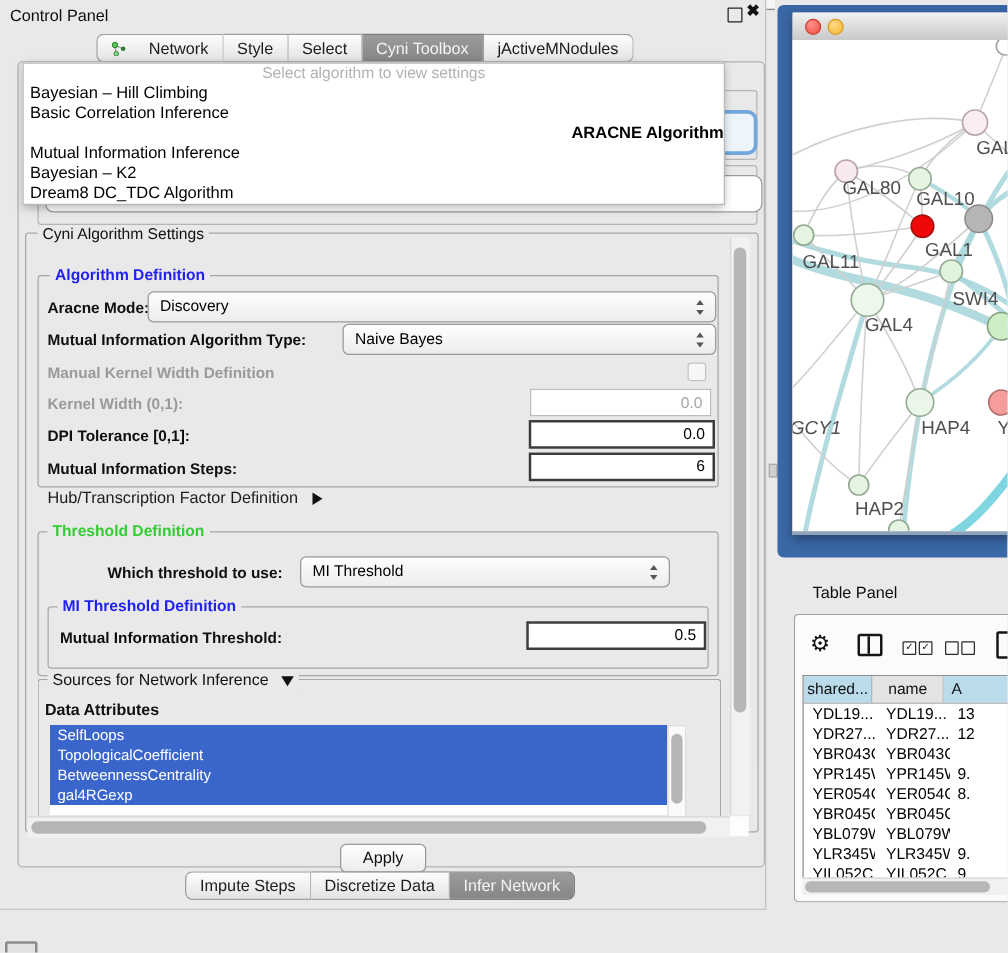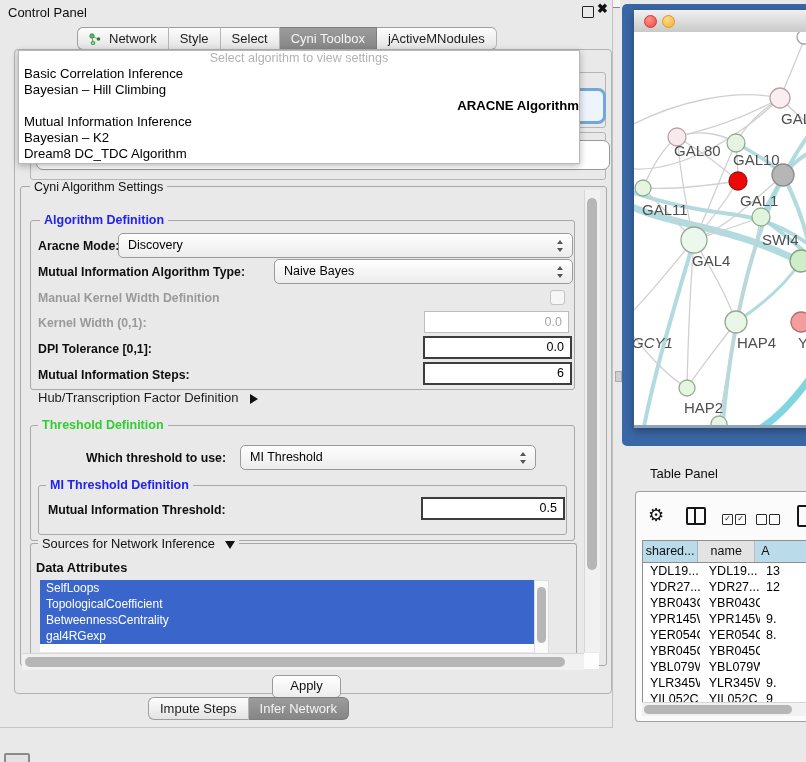--- a/index.html
+++ b/index.html
@@ -7,21 +7,21 @@
        font-family:"Liberation Sans",sans-serif;color:#111;}
   .abs{position:absolute;}
   
   .top-strip{left:0;top:0;width:620px;height:7px;background:#f5f5f5;border-bottom:1px solid #8a8a8a;}
   .cp{left:0;top:8;width:612px;height:727px;background:#e9e9e9;border-right:1px solid #c2c2c2;border-bottom:1px solid #c6c6c6;}
   .cp-title{left:8px;top:5px;font-size:13px;color:#0d0d0d;}
   .float-btn{right:18px;top:6px;width:10px;height:10px;border:1.5px solid #222;border-radius:1px;}
   .close-btn{right:2px;top:2px;font-size:13px;font-weight:bold;color:#111;line-height:16px;}
   
   .tabbar{display:flex;height:23px;}
-  .tab{display:flex;align-items:center;justify-content:center;gap:8px;padding:4px 11px;
+  .tab{display:flex;align-items:center;justify-content:center;gap:18px;padding:4px 11px;
        font-size:13px;color:#1c1c1c;background:linear-gradient(#fdfdfd,#e3e3e3);
        border-top:1px solid #9e9e9e;border-bottom:1px solid #9e9e9e;border-right:1px solid #b5b5b5;}
   .tab.first{border-left:1px solid #9e9e9e;border-radius:6px 0 0 6px;}
   .tab.last{border-radius:0 6px 6px 0;}
   .tab.sel{background:linear-gradient(#9c9c9c,#868686);color:#f4f4f4;border-color:#7e7e7e;}
   
   .content-border{left:14px;top:57px;width:596px;height:643px;border:1px solid #b3b3b3;border-radius:4px;}
   
   .fragA{left:30px;top:80px;width:574px;height:54px;border:1px solid #b5b5b5;border-radius:3px;z-index:1;}
   .frag-combo{left:40px;top:96px;width:560px;height:30px;border:3px solid #72a7dc;border-radius:8px;background:#eef4fb;z-index:1;}
@@ -136,22 +136,22 @@
 
   <div class="abs content-border" style="top:49px;"></div>
 
   <div class="abs fragA" style="top:72px;"></div>
   <div class="abs frag-combo" style="top:88px;"></div>
   <div class="abs fragB" style="top:132px;"></div>
   <div class="abs fragB-field" style="top:140px;">gal-filtered.sif default node</div>
 
   <div class="abs popup" style="top:50px;">
     <div class="ph">Select algorithm to view settings</div>
+    <div class="itm">Bayesian – Hill Climbing</div>
     <div class="itm">Basic Correlation Inference</div>
-    <div class="itm">Bayesian – Hill Climbing</div>
     <div class="itm bold">ARACNE Algorithm</div>
     <div class="itm">Mutual Information Inference</div>
     <div class="itm">Bayesian – K2</div>
     <div class="itm">Dream8 DC_TDC Algorithm</div>
   </div>
 
   <div class="abs grp" style="left:20px;top:186px;width:585px;height:478px;"></div>
   <span class="abs grp-title" style="left:30px;top:180px;font-weight:normal;">Cyni Algorithm Settings</span>
 
   <div class="abs grp" style="left:30px;top:220px;width:543px;height:168px;"></div>
@@ -233,20 +233,23 @@
   <div class="abs sb-track-h" style="left:22px;top:653px;width:562px;height:16px;">
     <div class="sb-thumb abs" style="left:3px;top:3px;width:540px;height:10px;"></div>
   </div>
   <div class="abs" style="left:584px;top:653px;width:15px;height:16px;background:#fdfdfd;"></div>
 
   <div class="abs apply">Apply</div>
 
   <div class="abs tabbar" style="left:148px;top:697px;">
     <div class="tab first">
         <span>Impute Steps</span>
+      </div>
+    <div class="tab">
+        <span>Discretize Data</span>
       </div>
     <div class="tab sel last">
         <span>Infer Network</span>
       </div>
   </div>
 </div>
 
 <div class="abs mini-btn"></div>
 <div class="abs splitter-notch"></div>
 

